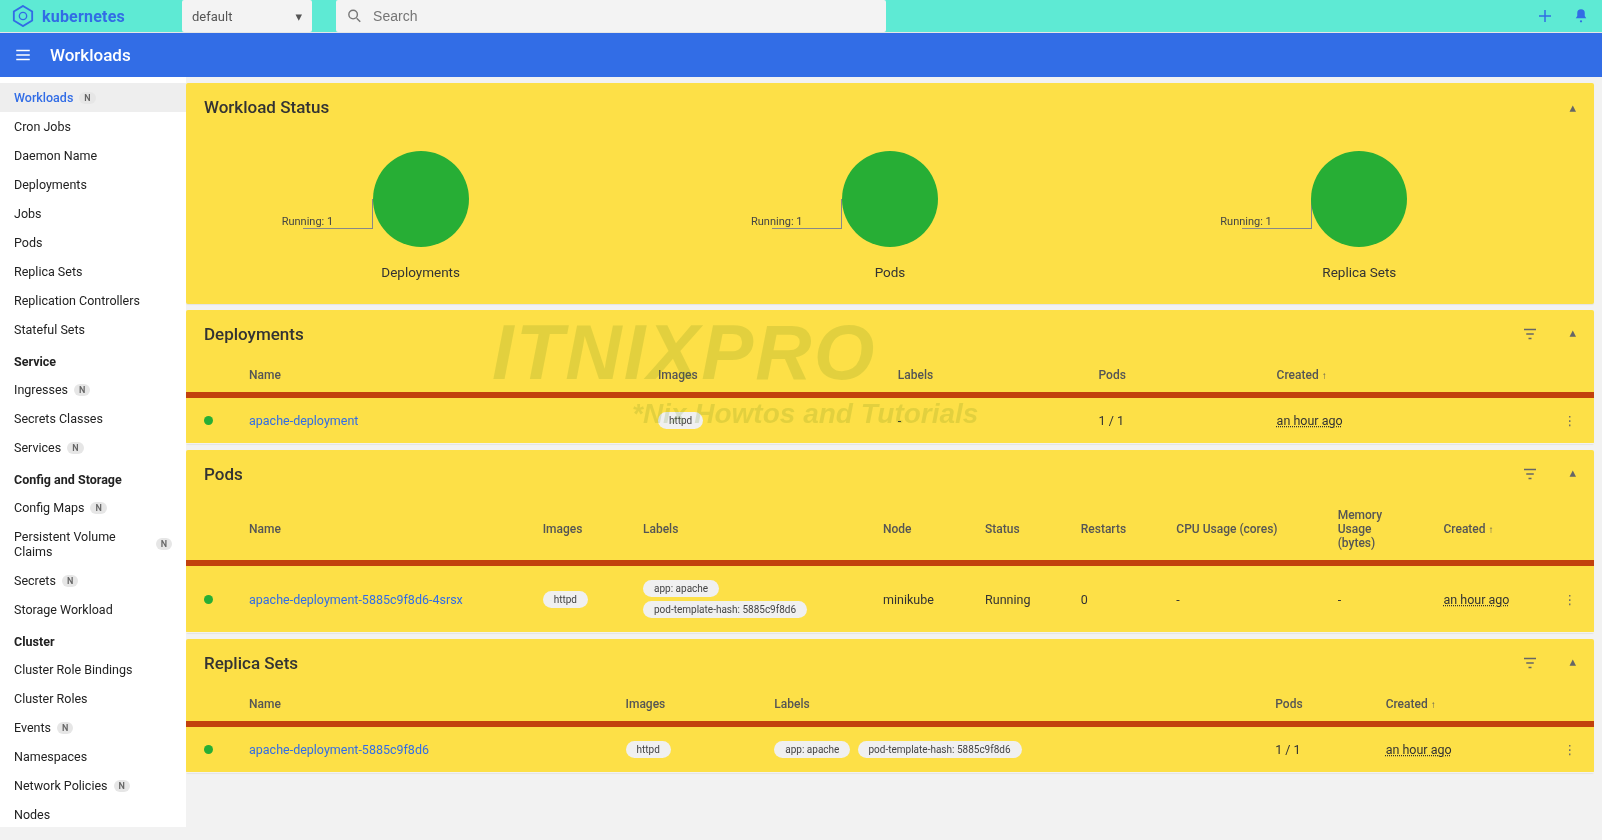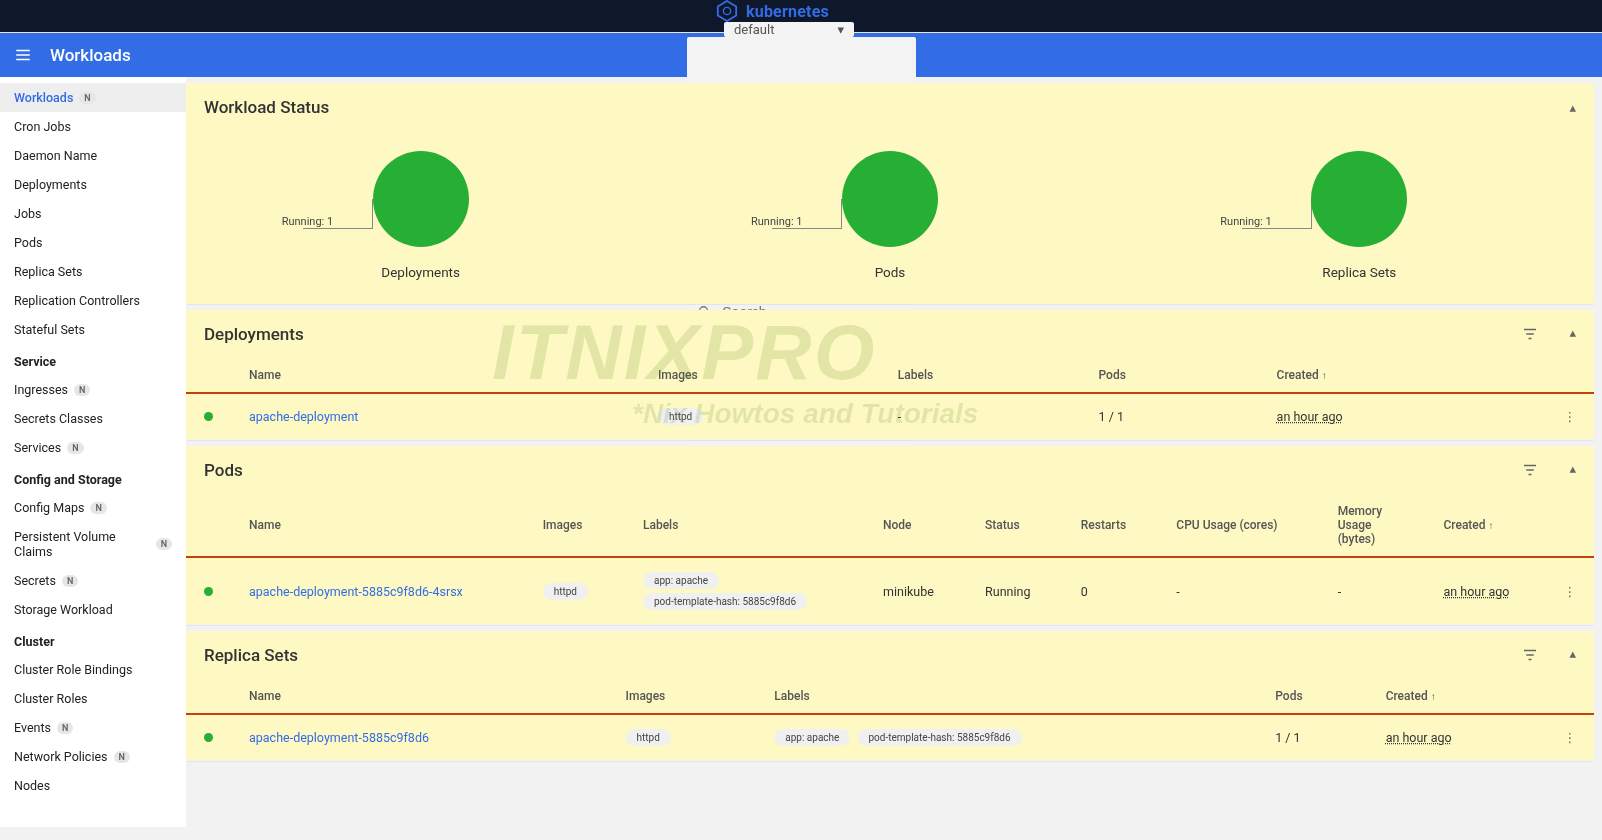--- a/index.html
+++ b/index.html
@@ -1,48 +1,48 @@
 <!DOCTYPE html>
 <html><head>
 <meta charset="utf-8">
 <style>
 * { box-sizing: border-box; margin: 0; padding: 0; }
 body { font-family: Roboto, "Helvetica Neue", Arial, sans-serif; font-size: 13px; color: #222; background: #f2f2f2; }
-.topbar { height: 33px; background: #0f172a; display: flex; align-items: center; padding: 0 12px; border-bottom: 1px solid #e6e6e6; flex-direction: column; }
+.topbar { height: 33px; background: #5eead4; display: flex; align-items: center; padding: 0 12px; border-bottom: 1px solid #e6e6e6; }
 .logo-box { display: flex; align-items: center; gap: 8px; width: 170px; }
 .logo-box svg { width: 22px; height: 22px; }
 .logo-text { color: #326ce5; font-weight: 700; font-size: 16px; letter-spacing: 0.2px; }
 .ns-select { width: 130px; height: 32px; background: #f3f3f3; border-radius: 2px; display: flex; align-items: center; justify-content: space-between; padding: 0 10px; margin-right: 24px; color: #555; cursor: pointer; }
 .search-box { flex: 0 0 550px; height: 32px; background: #f3f3f3; border-radius: 2px; display: flex; align-items: center; padding: 0 10px; gap: 10px; }
 .search-box input { border: none; background: transparent; outline: none; font-size: 14px; width: 100%; color: #555; }
 .top-spacer { flex: 1; }
 .top-actions { display: flex; gap: 18px; align-items: center; color: #326ce5; }
 .bluebar { height: 44px; background: #326de6; color: #fff; display: flex; align-items: center; padding: 0 14px; gap: 18px; }
 .bluebar .menu-btn { cursor: pointer; }
 .bluebar .title { font-size: 17px; font-weight: 500; }
 .layout { display: flex; }
 .sidebar { width: 186px; background: #fff; height: calc(100vh - 90px); overflow: auto; padding-top: 6px; }
 .sb-item { padding: 7px 14px; font-size: 12.5px; color: #222; cursor: pointer; display: flex; align-items: center; gap: 6px; }
 .sb-item.active { background: #eeeeee; color: #326de6; font-weight: 500; }
 .sb-item.child { }
 .sb-header { padding: 10px 14px 6px 14px; font-size: 12.5px; font-weight: 700; color: #222; }
 .badge-n { background: #e6e6e6; color: #666; border-radius: 8px; font-size: 9px; padding: 1px 5px; font-weight: 600; }
 .content { flex: 1; padding: 0; overflow: auto; height: calc(100vh - 90px); position: relative; }
-.card { background: #fef9c3; margin: 6px 8px 6px 0; border-radius: 2px; box-shadow: 0 1px 1px rgba(0,0,0,0.06); }
+.card { background: #fde047; margin: 6px 8px 6px 0; border-radius: 2px; box-shadow: 0 1px 1px rgba(0,0,0,0.06); }
 .card-head { display: flex; align-items: center; justify-content: space-between; padding: 14px 18px; }
 .card-title { font-size: 17px; font-weight: 500; color: #333; }
 .card-actions { display: flex; gap: 30px; color: #666; }
 .status-charts { display: flex; justify-content: space-around; padding: 20px 0 24px 0; }
 .chart-col { display: flex; flex-direction: column; align-items: center; }
 .circle { width: 96px; height: 96px; border-radius: 50%; background: #27ae35; position: relative; }
 .legend-line { width: 70px; height: 30px; border-bottom: 1px solid #888; border-right: 1px solid #888; margin-top: -48px; margin-left: -165px; }
 .legend-text { font-size: 11px; color: #444; text-align: right; margin-top: -14px; margin-left: -235px; width: 60px; }
 .chart-label { margin-top: 36px; font-size: 13.5px; color: #333; }
 .tbl { width: 100%; border-collapse: collapse; }
-.tbl th { text-align: left; font-size: 12px; font-weight: 500; color: #555; padding: 10px 18px; border-bottom: 2px solid #c2410c; }
+.tbl th { text-align: left; font-size: 12px; font-weight: 500; color: #555; padding: 10px 18px; border-bottom: 6px solid #c2410c; }
 .tbl td { font-size: 12.5px; color: #333; padding: 12px 18px; border-bottom: 1px solid #f2f2f2; vertical-align: middle; }
 .status-dot { width: 9px; height: 9px; border-radius: 50%; background: #27ae35; display: inline-block; }
 .link { color: #326de6; cursor: pointer; }
 .chip { background: #f0f0f0; border-radius: 12px; padding: 3px 11px; font-size: 10px; color: #444; display: inline-block; margin: 2px 4px 2px 0; }
 .underlined { text-decoration: underline dotted; cursor: pointer; }
 .sort-arrow { font-size: 10px; }
 .icon-btn { cursor: pointer; color: #666; }
 .icon-svg { width: 18px; height: 18px; }
 .watermark { position: absolute; top: 230px; left: 306px; opacity: 0.15; pointer-events: none; color: #4d7c0f; font-family: Arial, sans-serif; font-style: italic; }
 .watermark .wm-title { font-size: 78px; font-weight: 900; letter-spacing: 2px; }
@@ -157,20 +157,23 @@
     <div class="sb-header">Cluster</div>
     <div class="sb-item child">
         <span>Cluster Role Bindings</span>
       </div>
     <div class="sb-item child">
         <span>Cluster Roles</span>
       </div>
     <div class="sb-item child">
         <span>Events</span>
         <span class="badge-n">N</span>
+      </div>
+    <div class="sb-item child">
+        <span>Namespaces</span>
       </div>
     <div class="sb-item child">
         <span>Network Policies</span>
         <span class="badge-n">N</span>
       </div>
     <div class="sb-item child">
         <span>Nodes</span>
       </div>
 
   </div>

